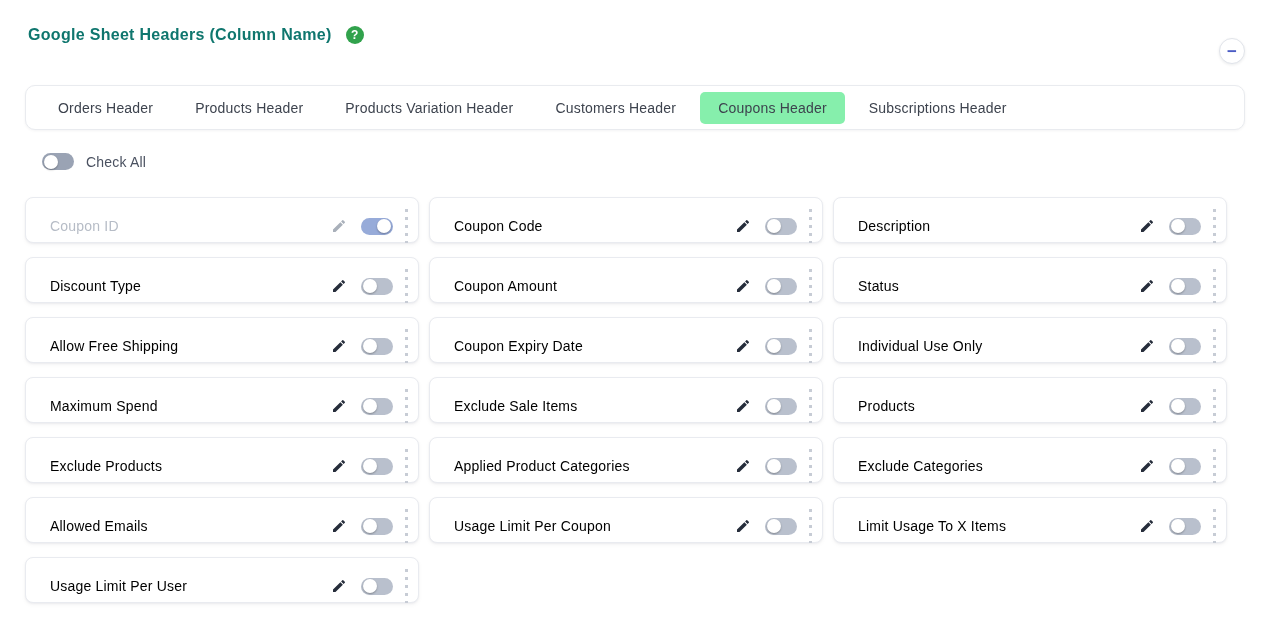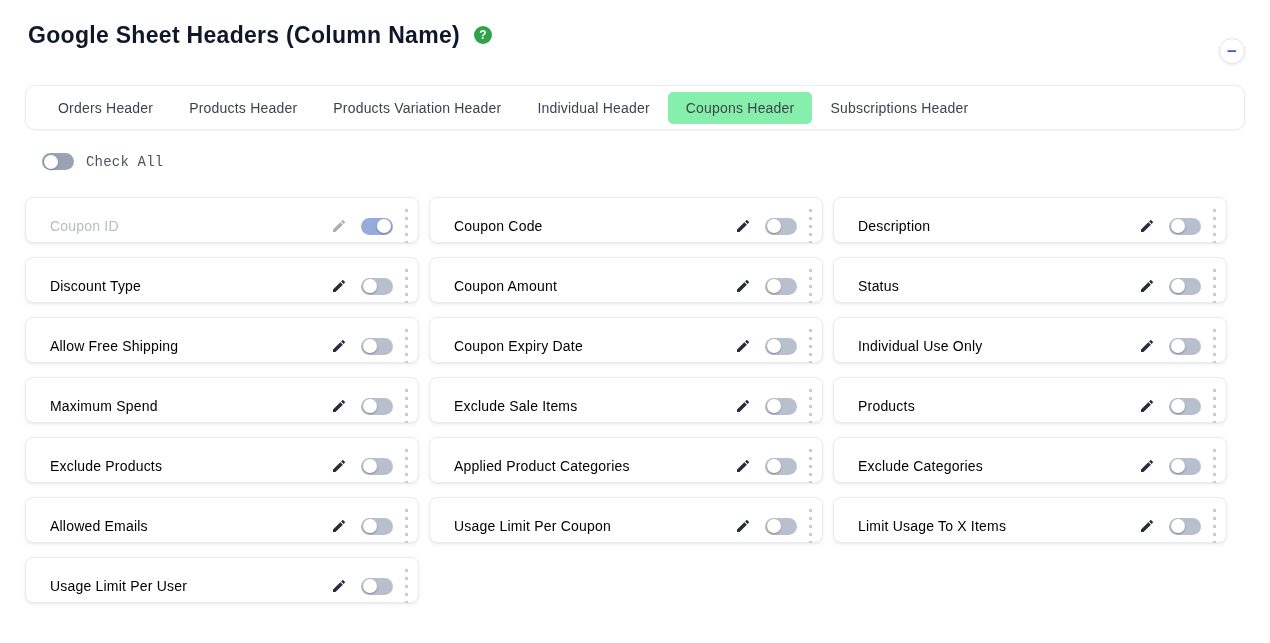--- a/index.html
+++ b/index.html
@@ -1,40 +1,40 @@
 <!DOCTYPE html>
 <html><head>
 <meta charset="utf-8">
 <style>
   * { margin:0; padding:0; box-sizing:border-box; }
   html,body { width:1270px; height:643px; background:#ffffff; overflow:hidden;
     font-family:"Liberation Sans", sans-serif; }
 
   
   .header { display:flex; align-items:flex-start; padding:22px 25px 0 28px; }
-  .title { font-size:23px; font-weight:700; color:#0f172a; letter-spacing:.3px; line-height:26px; }
+  .title { font-size:16px; font-weight:700; color:#0f766e; letter-spacing:.3px; line-height:26px; }
   .help { width:18px; height:18px; border-radius:50%; background:#31a24c; color:#fff;
     font-size:12px; font-weight:700; display:flex; align-items:center; justify-content:center;
     margin-left:14px; margin-top:4px; cursor:pointer; }
   .collapse-btn { margin-left:auto; margin-top:16px; width:26px; height:26px; border-radius:50%;
     border:1px solid #e1e4ea; background:#fff; color:#4a5bc4; display:flex; align-items:center;
     justify-content:center; font-size:17px; font-weight:700; line-height:1;
     box-shadow:0 1px 3px rgba(16,24,40,.08); cursor:pointer; }
 
   
   .tabs { margin:21px 25px 0 25px; height:45px; border:1px solid #e9ebef; border-radius:10px;
-    background:#fff; display:flex; align-items:center; padding:0 14px; 
+    background:#fff; display:flex; align-items:center; padding:0 14px; gap:6px;
     box-shadow:0 1px 3px rgba(16,24,40,.05); }
   .tab { padding:8px 18px; font-size:14px; color:#3d434e; letter-spacing:.2px;
     border-radius:5px; cursor:pointer; white-space:nowrap; }
   .tab.active { background:#86efac; }
 
   
   .check-row { display:flex; align-items:center; margin:23px 25px 0 42px; gap:12px; }
-  .check-row .label { font-size:14px; color:#4a5160; letter-spacing:.2px;font-family:Liberation Mono, monospace; }
+  .check-row .label { font-size:14px; color:#4a5160; letter-spacing:.2px; }
 
   
   .toggle { width:32px; height:17px; border-radius:9px; background:#b9c0cd; position:relative;
     display:inline-block; cursor:pointer; flex:none; }
   .toggle .knob { position:absolute; top:1.5px; left:2px; width:14px; height:14px;
     border-radius:50%; background:#fff; box-shadow:0 1px 2px rgba(0,0,0,.3); }
   .toggle.on { background:#97abd9; }
   .toggle.on .knob { left:auto; right:2px; }
   .toggle.checkall { background:#9aa3b4; }
 
@@ -61,21 +61,21 @@
   <span class="help">?</span>
   <button class="collapse-btn">
       <span>−</span>
     </button>
 </div>
 
 <div class="tabs">
     <div class="tab"><span class="tab-label">Orders Header</span></div>
     <div class="tab"><span class="tab-label">Products Header</span></div>
     <div class="tab"><span class="tab-label">Products Variation Header</span></div>
-    <div class="tab"><span class="tab-label">Individual Header</span></div>
+    <div class="tab"><span class="tab-label">Customers Header</span></div>
     <div class="tab active"><span class="tab-label">Coupons Header</span></div>
     <div class="tab"><span class="tab-label">Subscriptions Header</span></div>
   </div>
 
 <div class="check-row">
   <span class="toggle checkall">
       <span class="knob"></span>
     </span>
   <span class="label">Check All</span>
 </div>

